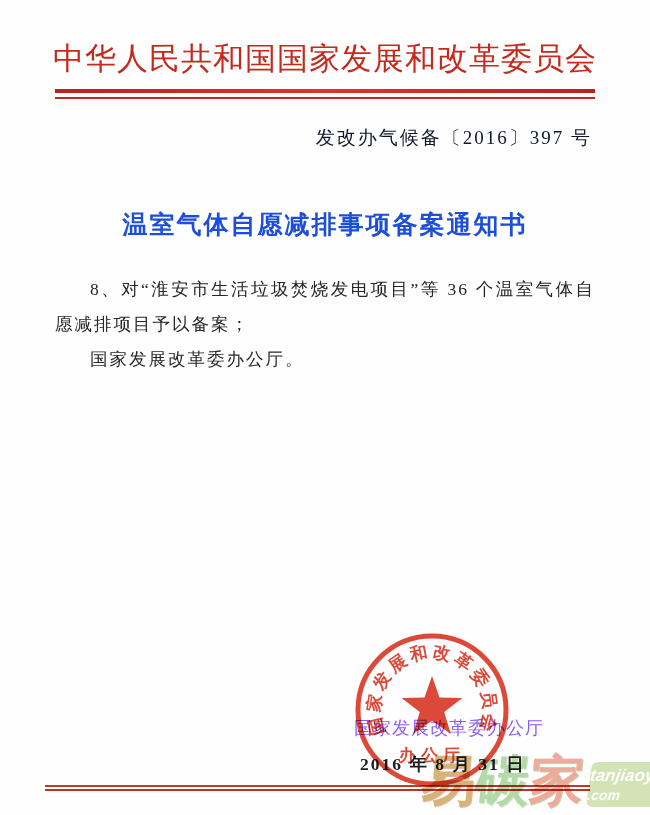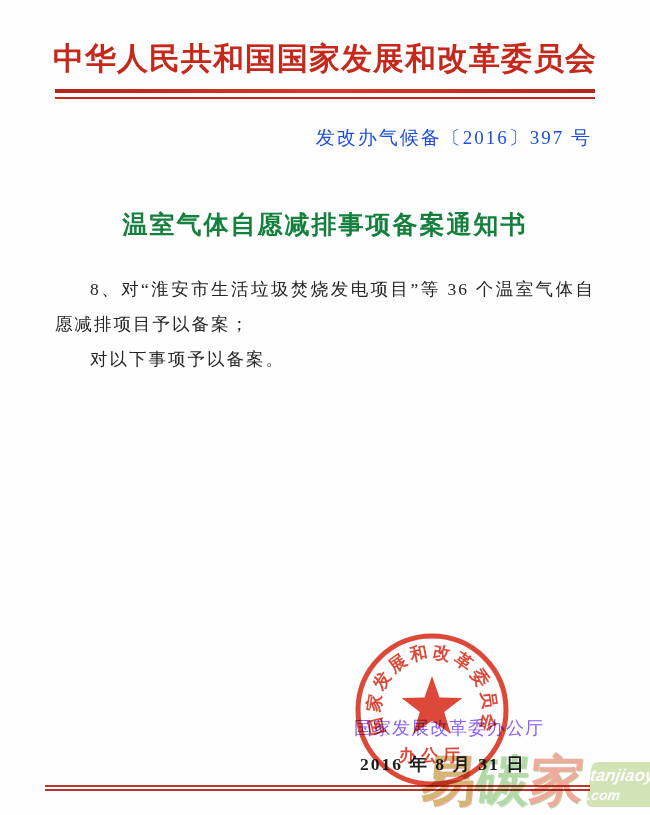--- a/index.html
+++ b/index.html
@@ -14,50 +14,50 @@
     font-family: "Liberation Serif", "DejaVu Serif", serif;
     color: #262626;
   }
 
   
   .org-name {
     position: absolute;
     top: 38px; left: 0; right: 0;
     text-align: center;
     font-size: 31px;
-    font-weight: bold;
+    font-weight: normal;
     color: #c5291c;
     letter-spacing: 1px;
     white-space: nowrap;
   }
   .rule-top-thick {
     position: absolute; top: 89px; left: 55px; width: 540px; height: 4px;
     background: linear-gradient(90deg, #b8231a, #d63a25, #b8231a);
   }
   .rule-top-thin {
     position: absolute; top: 97px; left: 55px; width: 540px; height: 2px;
     background: #c5291c;
   }
 
   .doc-number {
     position: absolute;
     top: 125px; right: 58px;
     font-size: 19px;
     letter-spacing: 2px;
-    color: #1d4ed8;
+    color: #0f172a;
     white-space: nowrap;
   }
 
   .doc-title {
     position: absolute;
     top: 208px; left: 0; right: 0;
     text-align: center;
     font-size: 25px;
     font-weight: bold;
-    color: #15803d;
+    color: #1d4ed8;
     letter-spacing: 2px;
     white-space: nowrap;
   }
 
   .body-text {
     position: absolute;
     top: 272px; left: 55px; width: 540px;
     font-size: 17.5px;
     line-height: 35px;
     letter-spacing: 2px;
@@ -151,21 +151,21 @@
   <div class="org-name">中华人民共和国国家发展和改革委员会</div>
   <div class="rule-top-thick"></div>
   <div class="rule-top-thin"></div>
 
   <div class="doc-number">发改办气候备〔2016〕397 号</div>
 
   <div class="doc-title">温室气体自愿减排事项备案通知书</div>
 
   <div class="body-text">
     <p>8、对“淮安市生活垃圾焚烧发电项目”等 36 个温室气体自愿减排项目予以备案；</p>
-    <p>对以下事项予以备案。</p>
+    <p>国家发展改革委办公厅。</p>
   </div>
 
   <div class="issuer">国家发展改革委办公厅</div>
   <div class="issue-date">2016 年 8 月 31 日</div>
 
   <div class="seal">
     <svg viewBox="0 0 164 164" xmlns="http://www.w3.org/2000/svg">
       <defs>
         <path id="sealArc" d="M 34.9 102 A 52 52 0 1 1 129.1 102" fill="none"></path>
       </defs>

